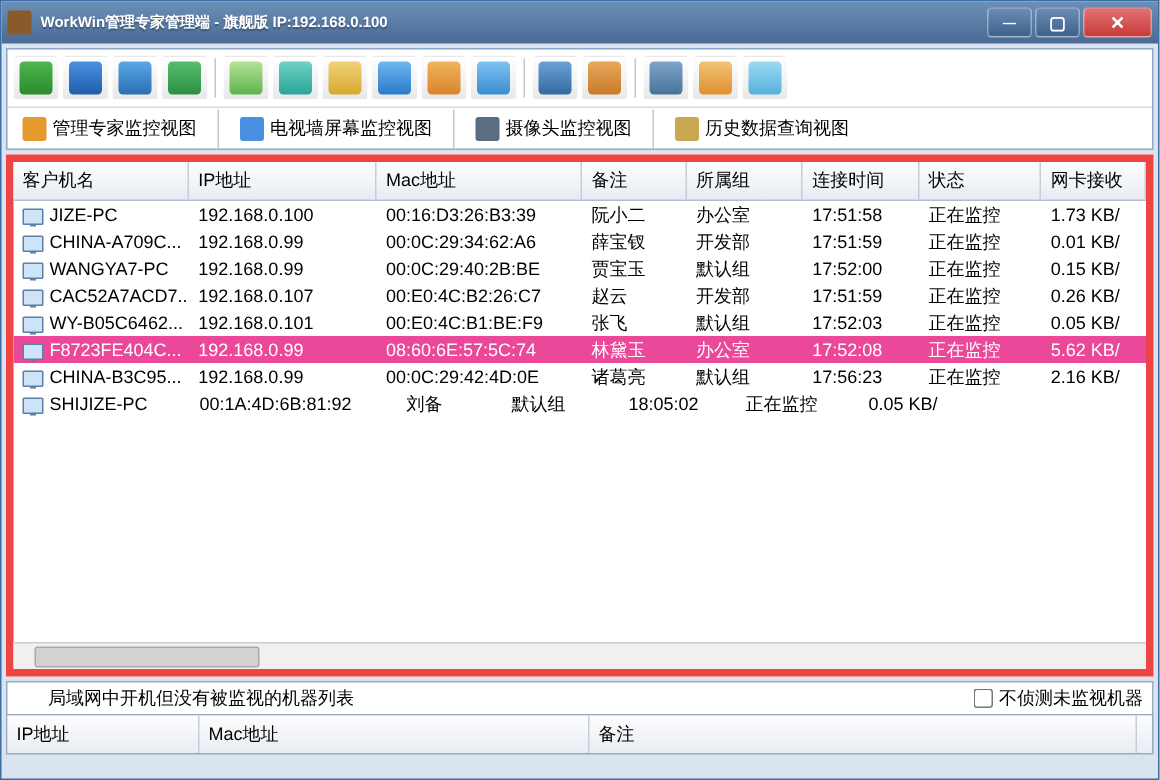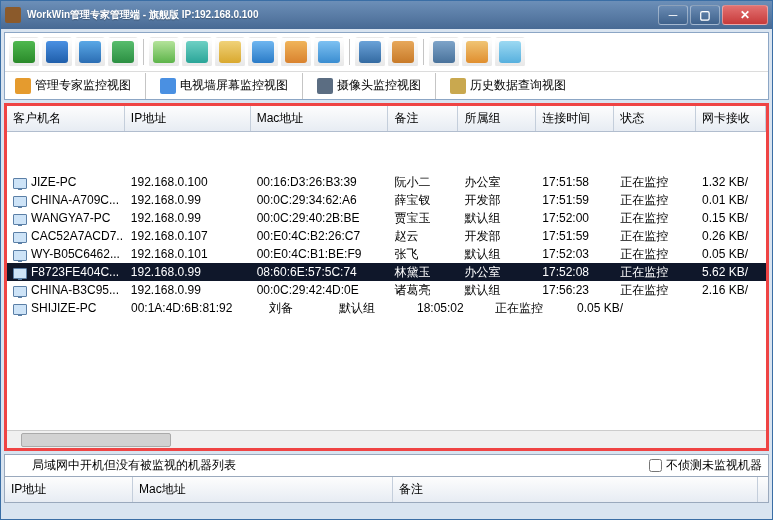--- a/index.html
+++ b/index.html
@@ -12,26 +12,26 @@
 .winbtn.max { width: 30px; }
 .winbtn.close { width: 46px; background: linear-gradient(#e27171,#c73a3a); }
 .panel { background: #fff; border: 1px solid #8ca6c5; margin: 3px; }
 .toolbar { height: 38px; display: flex; align-items: center; padding: 2px 4px; gap: 3px; }
 .tbtn { width: 30px; height: 30px; background: linear-gradient(#fff,#e8e8e8); border: 1px solid transparent; border-radius: 3px; display: flex; align-items: center; justify-content: center; cursor: pointer; }
 .tbtn .g { width: 22px; height: 22px; border-radius: 3px; }
 .sep { width: 1px; height: 26px; background: #c5c5c5; margin: 0 2px; }
 .tabbar { height: 28px; display: flex; align-items: center; padding: 0 4px; gap: 6px; border-top: 1px solid #dcdcdc; }
 .tab { display: flex; align-items: flex-end; gap: 4px; padding: 2px 6px; cursor: pointer; }
 .tab .ti { width: 16px; height: 16px; border-radius: 2px; }
-.grid { border: 3px solid #ef4444; margin: 3px; height: 348px; display: flex; flex-direction: column; background: #fff; gap: 41px; }
+.grid { border: 5px solid #ef4444; margin: 3px; height: 348px; display: flex; flex-direction: column; background: #fff; }
 .ghead { display: flex; background: linear-gradient(#fdfdfd,#e7ecf3); border-bottom: 1px solid #b1bdce; }
 .gh { border-right: 1px solid #c4cedb; padding: 4px 6px; font-weight: normal; white-space: nowrap; overflow: hidden; }
 .gbody { flex: 1; overflow: hidden; }
 .grow { display: flex; height: 18px; align-items: center; }
-.grow.sel { background: #0f172a; color: #fff; }
+.grow.sel { background: #ec4899; color: #fff; }
 .gc { padding: 1px 6px; white-space: nowrap; overflow: hidden; border-right: 1px solid transparent; }
 .gc.first { display: flex; align-items: flex-end; gap: 4px; }
 .mon-icon { width: 14px; height: 11px; background: #cde3f7; border: 1px solid #5b7fa6; border-radius: 1px; display: inline-block; position: relative; flex-shrink: 0; }
 .mon-icon::after { content: ""; position: absolute; bottom: -3px; left: 4px; width: 4px; height: 2px; background: #5b7fa6; }
 .hsb { height: 18px; background: #f0f0f0; display: flex; align-items: center; border-top: 1px solid #ccc; }
 .hsb .thumb { width: 150px; height: 14px; background: #d2d2d2; margin-left: 14px; border: 1px solid #aaa; border-radius: 2px; }
 .bottom { margin: 0 3px 3px; }
 .bottom-line { display: flex; align-items: center; padding: 2px 6px; background: #fff; border: 1px solid #9aa9bd; border-bottom: none; }
 .bottom-line .lab { flex: 1; margin-left: 21px; }
 .bottom-line .chk { display: flex; align-items: center; gap: 4px; }
@@ -144,21 +144,21 @@
         <div class="gc c0 first">
           <span class="mon-icon"></span>
           <span>JIZE-PC</span>
         </div>
         <div class="gc c1">192.168.0.100</div>
         <div class="gc c2">00:16:D3:26:B3:39</div>
         <div class="gc c3">阮小二</div>
         <div class="gc c4">办公室</div>
         <div class="gc c5">17:51:58</div>
         <div class="gc c6">正在监控</div>
-        <div class="gc c7">1.32 KB/</div>
+        <div class="gc c7">1.73 KB/</div>
       </div>
       <div class="grow">
         <div class="gc c0 first">
           <span class="mon-icon"></span>
           <span>CHINA-A709C...</span>
         </div>
         <div class="gc c1">192.168.0.99</div>
         <div class="gc c2">00:0C:29:34:62:A6</div>
         <div class="gc c3">薛宝钗</div>
         <div class="gc c4">开发部</div>

